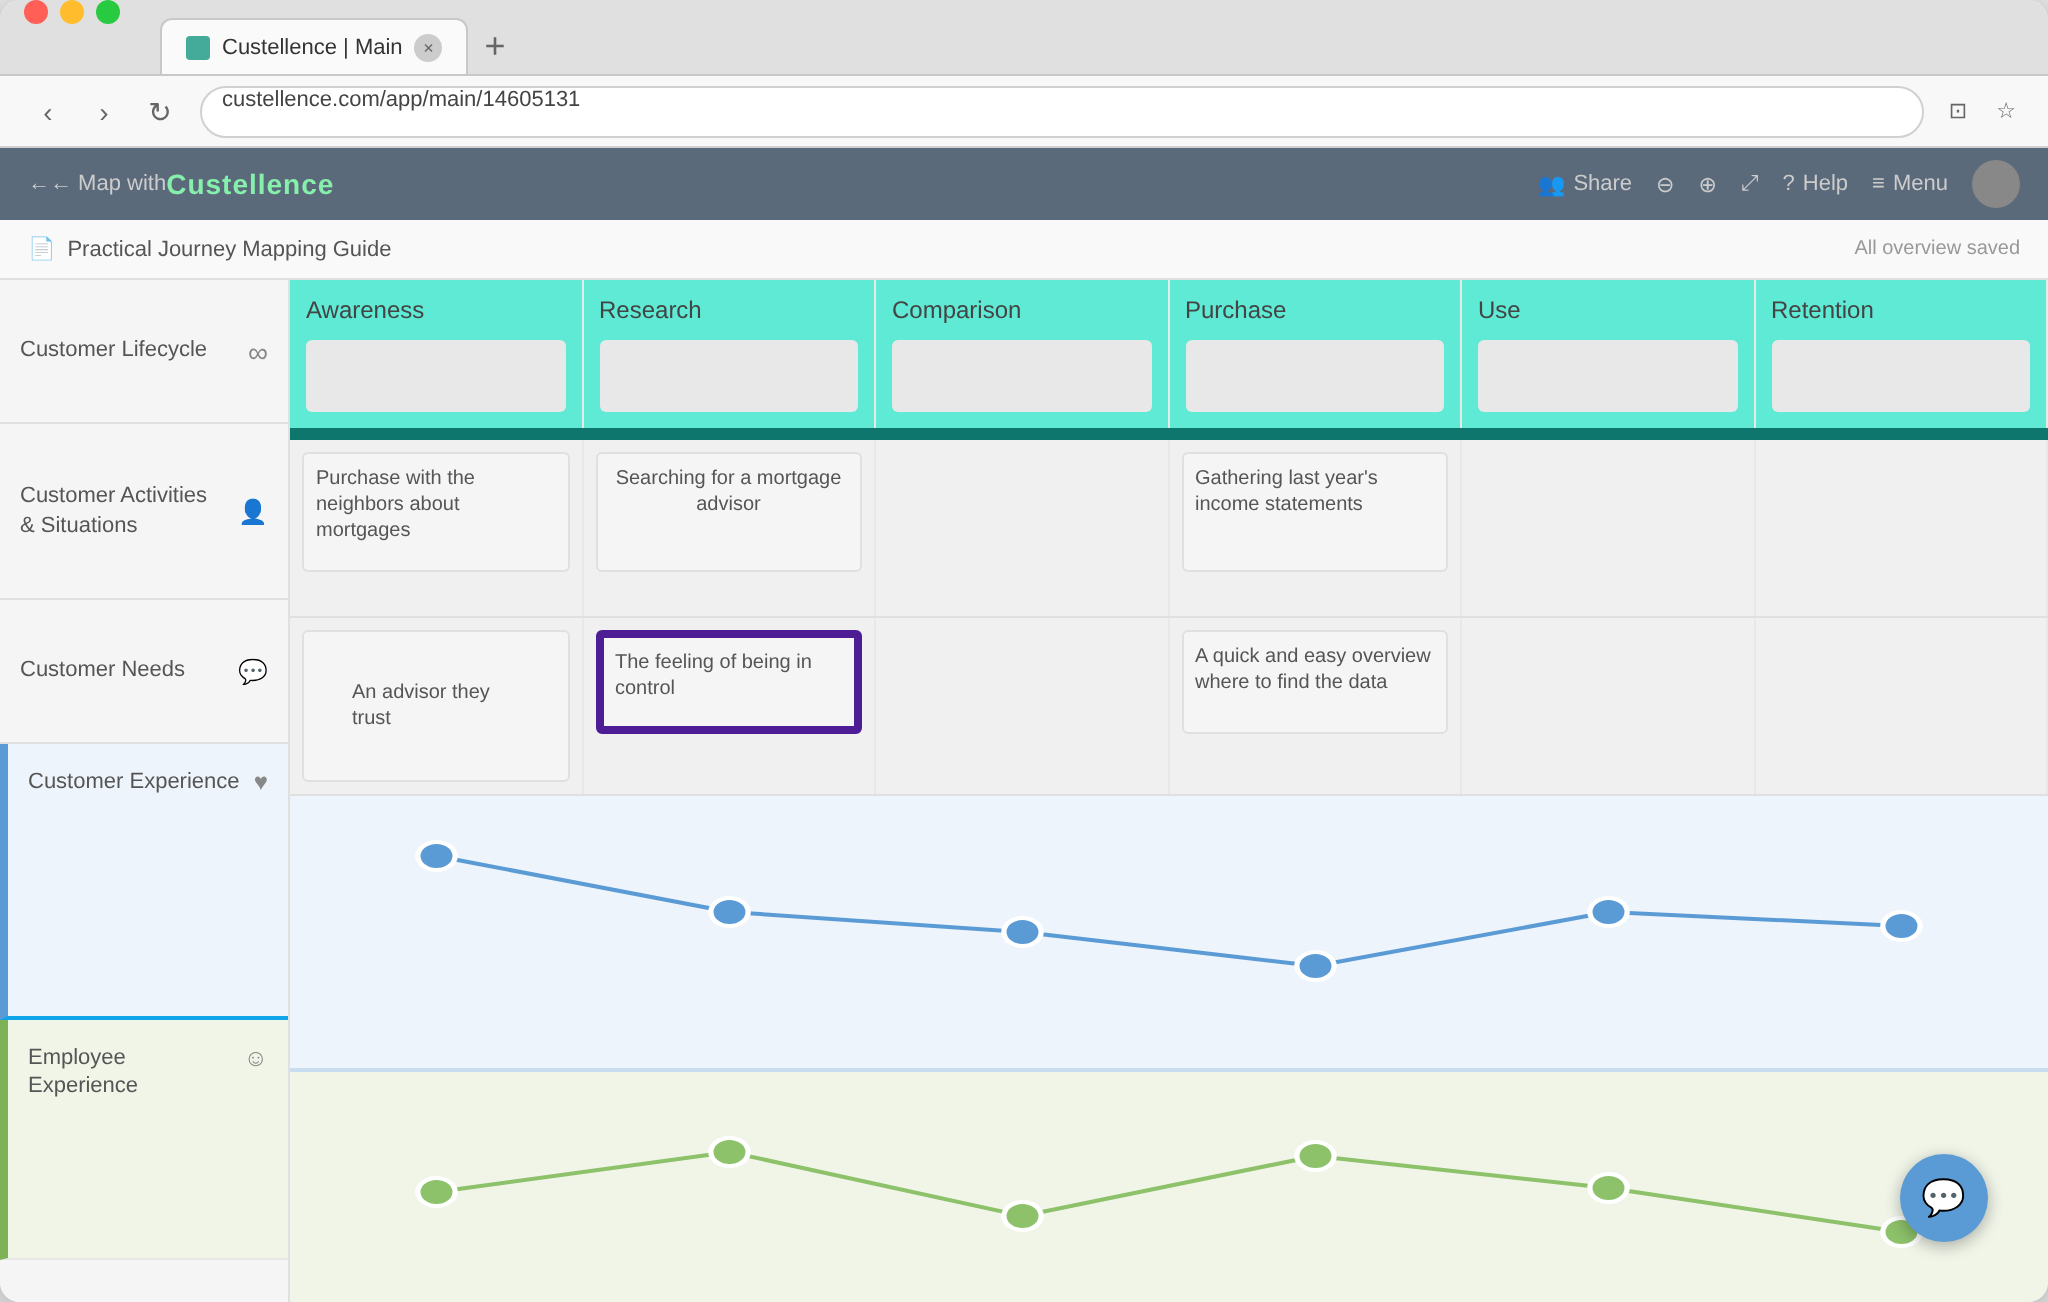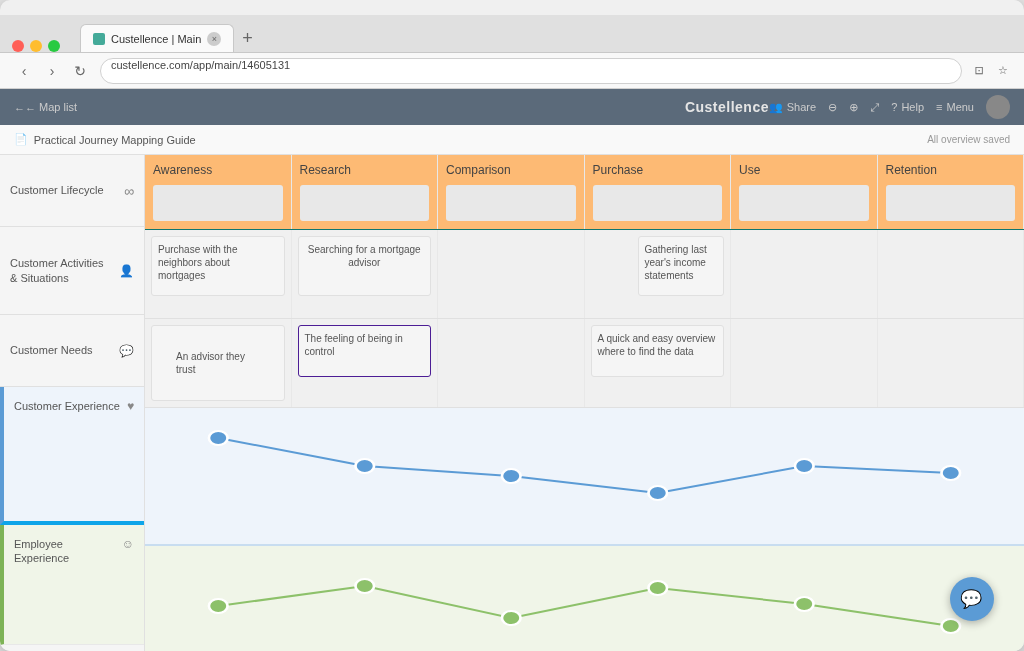--- a/index.html
+++ b/index.html
@@ -1,21 +1,21 @@
 <!DOCTYPE html>
 <html><head>
   <meta charset="utf-8">
   <style>
     * { margin: 0; padding: 0; box-sizing: border-box; }
     body { width: 1024px; height: 651px; font-family: -apple-system, BlinkMacSystemFont, 'Segoe UI', sans-serif; background: #e8e8e8; overflow: hidden; }
 
     
     .browser-window { width: 1024px; height: 651px; background: #f0f0f0; border-radius: 10px; overflow: hidden; box-shadow: 0 4px 20px rgba(0,0,0,0.3); }
     
-    .title-bar { background: #e0e0e0; height: 38px; display: flex; align-items: flex-end; padding: 0 12px; gap: 8px; border-bottom: 1px solid #c8c8c8; margin-top: 15px; }
+    .title-bar { background: #e0e0e0; height: 38px; display: flex; align-items: flex-start; padding: 0 12px; gap: 8px; border-bottom: 1px solid #c8c8c8; }
     .traffic-lights { display: flex; gap: 6px; }
     .traffic-light { width: 12px; height: 12px; border-radius: 50%; }
     .tl-red { background: #ff5f57; }
     .tl-yellow { background: #ffbd2e; }
     .tl-green { background: #28ca41; }
     
     .tab-bar { display: flex; align-items: flex-end; margin-left: 12px; height: 100%; }
     .tab { background: #fafafa; border: 1px solid #c8c8c8; border-bottom: none; border-radius: 6px 6px 0 0; padding: 0 12px; height: 28px; display: flex; align-items: center; gap: 6px; font-size: 11px; color: #333; }
     .tab-favicon { width: 12px; height: 12px; background: #4a9; border-radius: 2px; }
     .tab-close { width: 14px; height: 14px; background: #ccc; border-radius: 50%; display: flex; align-items: center; justify-content: center; font-size: 9px; color: #666; cursor: pointer; }
@@ -24,21 +24,21 @@
     .address-bar { background: #f8f8f8; height: 36px; display: flex; align-items: center; padding: 0 12px; gap: 8px; border-bottom: 1px solid #d0d0d0; }
     .nav-buttons { display: flex; gap: 4px; }
     .nav-btn { width: 24px; height: 24px; background: none; border: none; cursor: pointer; font-size: 14px; color: #666; display: flex; align-items: center; justify-content: center; }
     .url-bar { flex: 1; background: #fff; border: 1px solid #d0d0d0; border-radius: 14px; height: 26px; display: flex; align-items: flex-start; padding: 0 10px; font-size: 11px; color: #444; }
     .address-icons { display: flex; gap: 6px; align-items: center; }
     .addr-icon { width: 18px; height: 18px; display: flex; align-items: center; justify-content: center; font-size: 11px; color: #666; }
 
     
     .app-header { background: #5b6a7a; height: 36px; display: flex; align-items: center; padding: 0 14px; color: white; }
     .back-btn { font-size: 11px; color: #ccc; cursor: pointer; display: flex; align-items: center; gap: 4px; }
-    .app-title { flex: 1; text-align: right; font-size: 14px; font-weight: 600; color: #e5e5e5; letter-spacing: 0.5px; }
+    .app-title { flex: 1; text-align: left; font-size: 14px; font-weight: 600; color: #86efac; letter-spacing: 0.5px; }
     .header-actions { display: flex; gap: 12px; align-items: center; font-size: 11px; color: #ccc; }
     .header-btn { display: flex; align-items: center; gap: 4px; cursor: pointer; }
 
     
     .doc-bar { background: #f9f9f9; height: 30px; display: flex; align-items: center; padding: 0 14px; border-bottom: 1px solid #e0e0e0; justify-content: space-between; }
     .doc-title { font-size: 11px; color: #555; display: flex; align-items: center; gap: 6px; }
     .doc-save { font-size: 10px; color: #999; }
 
     
     .app-content { display: flex; height: calc(651px - 38px - 36px - 36px - 30px); overflow: hidden; }
@@ -90,21 +90,21 @@
     </div>
     <div class="address-icons">
       <div class="addr-icon">⊡</div>
       <div class="addr-icon">☆</div>
     </div>
   </div>
 
   <div class="app-header">
     <div class="back-btn">
       <span>←</span>
-      <span style="margin-left:-4px;">← Map list</span>
+      <span style="margin-left:-4px;">← Map with</span>
     </div>
     <div class="app-title">Custellence</div>
     <div class="header-actions">
       <div class="header-btn">
         <span>👥</span>
         <span>Share</span>
       </div>
       <div class="header-btn">⊖</div>
       <div class="header-btn">⊕</div>
       <div class="header-btn">⤢</div>
@@ -140,35 +140,35 @@
       <div class="row-label activities" style="min-height:88px; border-bottom:1px solid #e0e0e0;">
         <span class="row-label-text">Customer Activities &amp; Situations</span>
         <span class="row-label-icon" style="margin-left:auto; font-size:12px;">👤</span>
       </div>
 
       <div class="row-label needs" style="min-height:72px; border-bottom:1px solid #e0e0e0;">
         <span class="row-label-text">Customer Needs</span>
         <span class="row-label-icon" style="margin-left:auto; font-size:12px;">💬</span>
       </div>
 
-      <div class="row-label cx" style="min-height:138px; border-bottom:4px solid #0ea5e9; background:#eef4fb; border-left:4px solid #5b9bd5;">
+      <div class="row-label cx" style="min-height:138px; border-bottom:2px solid #0ea5e9; background:#eef4fb; border-left:4px solid #5b9bd5;">
         <span class="row-label-text">Customer Experience</span>
         <span class="row-label-icon" style="margin-left:auto; font-size:12px;">♥</span>
       </div>
 
       <div class="row-label ex" style="min-height:120px; background:#f0f5e8; border-left:4px solid #7db356;">
         <span class="row-label-text">Employee Experience</span>
         <span class="row-label-icon" style="margin-left:auto; font-size:12px;">☺</span>
       </div>
 
     </div>
 
     <div style="flex:1; overflow-x:auto; overflow-y:hidden; display:flex; flex-direction:column;">
 
-      <div style="display:flex; border-bottom:1px solid #0f766e; background:#fdba74; flex-shrink:0;">
+      <div style="display:flex; border-bottom:6px solid #0f766e; background:#5eead4; flex-shrink:0;">
 
         <div style="min-width:110px; flex:1; border-right:1px solid #e8e8e8; padding:8px; min-height:72px;">
           <div style="font-size:12px; font-weight:500; color:#444; margin-bottom:8px;">Awareness</div>
           <div style="background:#e8e8e8; border-radius:3px; height:36px;"></div>
         </div>
         <div style="min-width:110px; flex:1; border-right:1px solid #e8e8e8; padding:8px; min-height:72px;">
           <div style="font-size:12px; font-weight:500; color:#444; margin-bottom:8px;">Research</div>
           <div style="background:#e8e8e8; border-radius:3px; height:36px;"></div>
         </div>
         <div style="min-width:110px; flex:1; border-right:1px solid #e8e8e8; padding:8px; min-height:72px;">
@@ -194,36 +194,36 @@
         <div style="min-width:110px; flex:1; border-right:1px solid #e8e8e8; padding:6px; min-height:88px;">
           <div style="background:#f5f5f5; border:1px solid #e0e0e0; border-radius:3px; padding:6px; font-size:10px; color:#555; line-height:1.3; min-height:60px;">Purchase with the neighbors about mortgages</div>
         </div>
         <div style="min-width:110px; flex:1; border-right:1px solid #e8e8e8; padding:6px; min-height:88px;text-align:center;">
           <div style="background:#f5f5f5; border:1px solid #e0e0e0; border-radius:3px; padding:6px; font-size:10px; color:#555; line-height:1.3; min-height:60px;">Searching for a mortgage advisor</div>
         </div>
         <div style="min-width:110px; flex:1; border-right:1px solid #e8e8e8; padding:6px; min-height:88px;">
           <div style="min-height:60px;"></div>
         </div>
         <div style="min-width:110px; flex:1; border-right:1px solid #e8e8e8; padding:6px; min-height:88px;">
-          <div style="background:#f5f5f5; border:1px solid #e0e0e0; border-radius:3px; padding:6px; font-size:10px; color:#555; line-height:1.3; min-height:60px;margin-left:47px;">Gathering last year's income statements</div>
+          <div style="background:#f5f5f5; border:1px solid #e0e0e0; border-radius:3px; padding:6px; font-size:10px; color:#555; line-height:1.3; min-height:60px;">Gathering last year's income statements</div>
         </div>
         <div style="min-width:110px; flex:1; border-right:1px solid #e8e8e8; padding:6px; min-height:88px;">
           <div style="min-height:60px;"></div>
         </div>
         <div style="min-width:110px; flex:1; border-right:1px solid #e8e8e8; padding:6px; min-height:88px;">
           <div style="min-height:60px;"></div>
         </div>
       </div>
 
       <div style="display:flex; border-bottom:1px solid #e0e0e0; flex-shrink:0;">
         <div style="min-width:110px; flex:1; border-right:1px solid #e8e8e8; padding:6px; min-height:72px;">
           <div style="background:#f5f5f5; border:1px solid #e0e0e0; border-radius:3px; padding:24px; font-size:10px; color:#555; line-height:1.3; min-height:52px;">An advisor they trust</div>
         </div>
         <div style="min-width:110px; flex:1; border-right:1px solid #e8e8e8; padding:6px; min-height:72px;">
-          <div style="background:#f5f5f5; border:1px solid #4c1d95; border-radius:3px; padding:6px; font-size:10px; color:#555; line-height:1.3; min-height:52px;">The feeling of being in control</div>
+          <div style="background:#f5f5f5; border:4px solid #4c1d95; border-radius:3px; padding:6px; font-size:10px; color:#555; line-height:1.3; min-height:52px;">The feeling of being in control</div>
         </div>
         <div style="min-width:110px; flex:1; border-right:1px solid #e8e8e8; padding:6px; min-height:72px;">
           <div style="min-height:52px;"></div>
         </div>
         <div style="min-width:110px; flex:1; border-right:1px solid #e8e8e8; padding:6px; min-height:72px;">
           <div style="background:#f5f5f5; border:1px solid #e0e0e0; border-radius:3px; padding:6px; font-size:10px; color:#555; line-height:1.3; min-height:52px;">A quick and easy overview where to find the data</div>
         </div>
         <div style="min-width:110px; flex:1; border-right:1px solid #e8e8e8; padding:6px; min-height:72px;">
           <div style="min-height:52px;"></div>
         </div>

